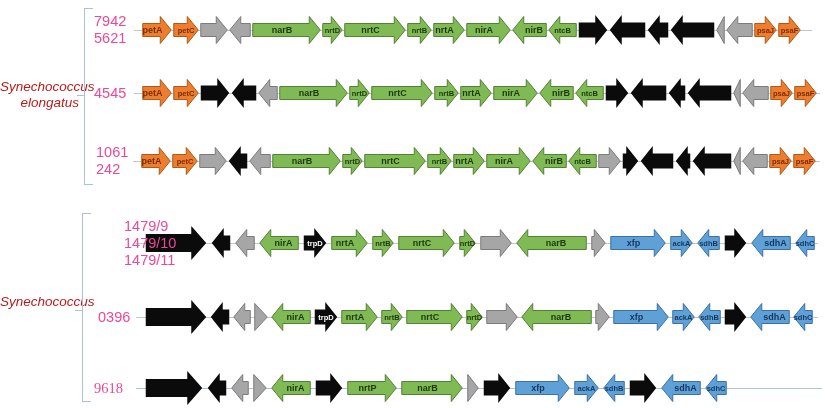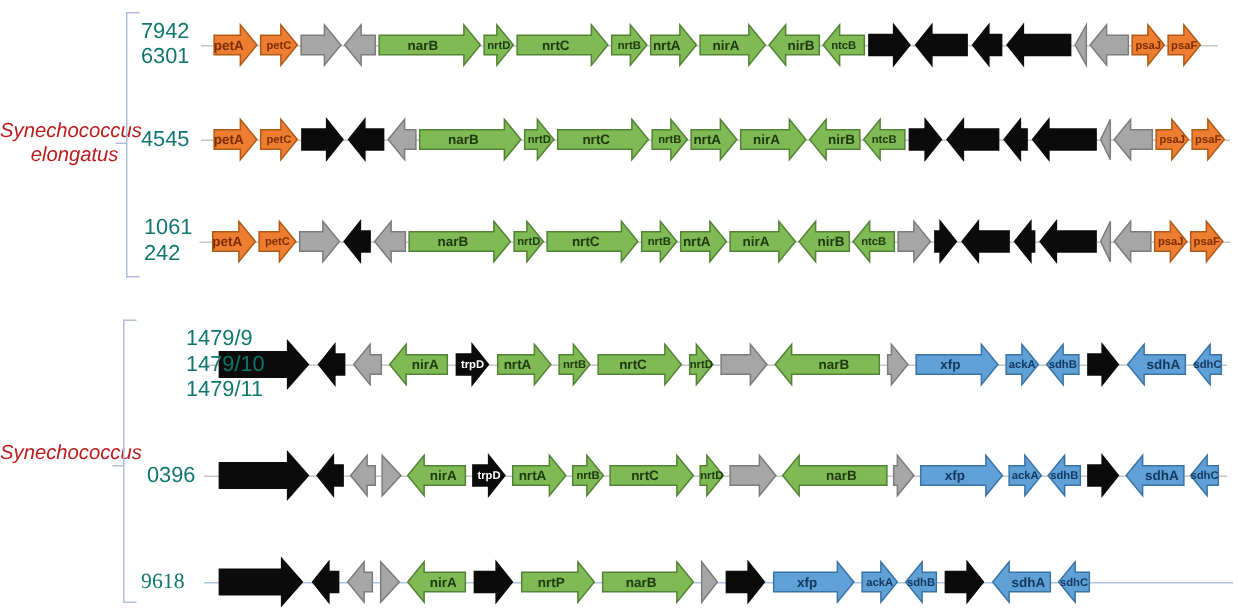--- a/index.html
+++ b/index.html
@@ -9,21 +9,21 @@
   }
   .group-label{
     position:absolute;font-size:13.5px;color:#b91c1c;text-align:right;line-height:16px;
   }
   .bracket{
     position:absolute;width:8px;
     border-left:1.5px solid #aebfd8;border-top:1.5px solid #aebfd8;border-bottom:1.5px solid #aebfd8;
   }
   .bracket-nub{position:absolute;width:7px;height:0;border-top:1.5px solid #aebfd8;}
   .strain-label{
-    position:absolute;font-size:14.5px;color:#0f766e;line-height:17px;white-space:nowrap;
+    position:absolute;font-size:14.5px;color:#ec4899;line-height:17px;white-space:nowrap;
   }
   .gene-row{position:absolute;display:flex;height:34px;text-decoration:underline;}
   .gene-row svg{flex:none;display:block;}
   .genome-line{position:absolute;height:1px;background:#c6c6c6;}
   #diagram{position:absolute;left:0;top:0;width:825px;height:408px;}
 </style>
 </head>
 <body>
 
 <div class="figure">
@@ -112,21 +112,21 @@
           <polygon points="0.75,10.5 11.25,10.5 11.25,3.5 22.25,17 11.25,30.5 11.25,23.5 0.75,23.5" fill="#ED7D31" stroke="#AE5A14" stroke-width="1"></polygon>
           <text x="11.5" y="17" text-anchor="middle" dominant-baseline="central" fill="#7C2D00" font-size="7.5" font-weight="bold" font-family="&quot;Liberation Sans&quot;,&quot;DejaVu Sans&quot;,sans-serif">psaJ</text>
         </svg>
         <svg width="23" height="34">
           <polygon points="0.75,10.5 11.25,10.5 11.25,3.5 22.25,17 11.25,30.5 11.25,23.5 0.75,23.5" fill="#ED7D31" stroke="#AE5A14" stroke-width="1"></polygon>
           <text x="11.5" y="17" text-anchor="middle" dominant-baseline="central" fill="#7C2D00" font-size="7.5" font-weight="bold" font-family="&quot;Liberation Sans&quot;,&quot;DejaVu Sans&quot;,sans-serif">psaF</text>
         </svg>
       </div>
       <div class="strain-label" style="left: 94px; top: 13px;">
         <div>7942</div>
-        <div>6301</div>
+        <div>5621</div>
       </div>
       <div class="genome-line" style="left: 134px; top: 93px; width: 686px; background: rgb(198, 198, 198);"></div>
       <div class="gene-row" style="left: 142px; top: 76px; gap: 1px;">
         <svg width="30" height="34">
           <polygon points="0.75,10.5 18.25,10.5 18.25,3.5 29.25,17 18.25,30.5 18.25,23.5 0.75,23.5" fill="#ED7D31" stroke="#AE5A14" stroke-width="1"></polygon>
           <text x="10.5" y="17" text-anchor="middle" dominant-baseline="central" fill="#7C2D00" font-size="9" font-weight="bold" font-family="&quot;Liberation Sans&quot;,&quot;DejaVu Sans&quot;,sans-serif">petA</text>
         </svg>
         <svg width="26" height="34">
           <polygon points="0.75,10.5 14.25,10.5 14.25,3.5 25.25,17 14.25,30.5 14.25,23.5 0.75,23.5" fill="#ED7D31" stroke="#AE5A14" stroke-width="1"></polygon>
           <text x="13" y="17" text-anchor="middle" dominant-baseline="central" fill="#7C2D00" font-size="7.5" font-weight="bold" font-family="&quot;Liberation Sans&quot;,&quot;DejaVu Sans&quot;,sans-serif">petC</text>

